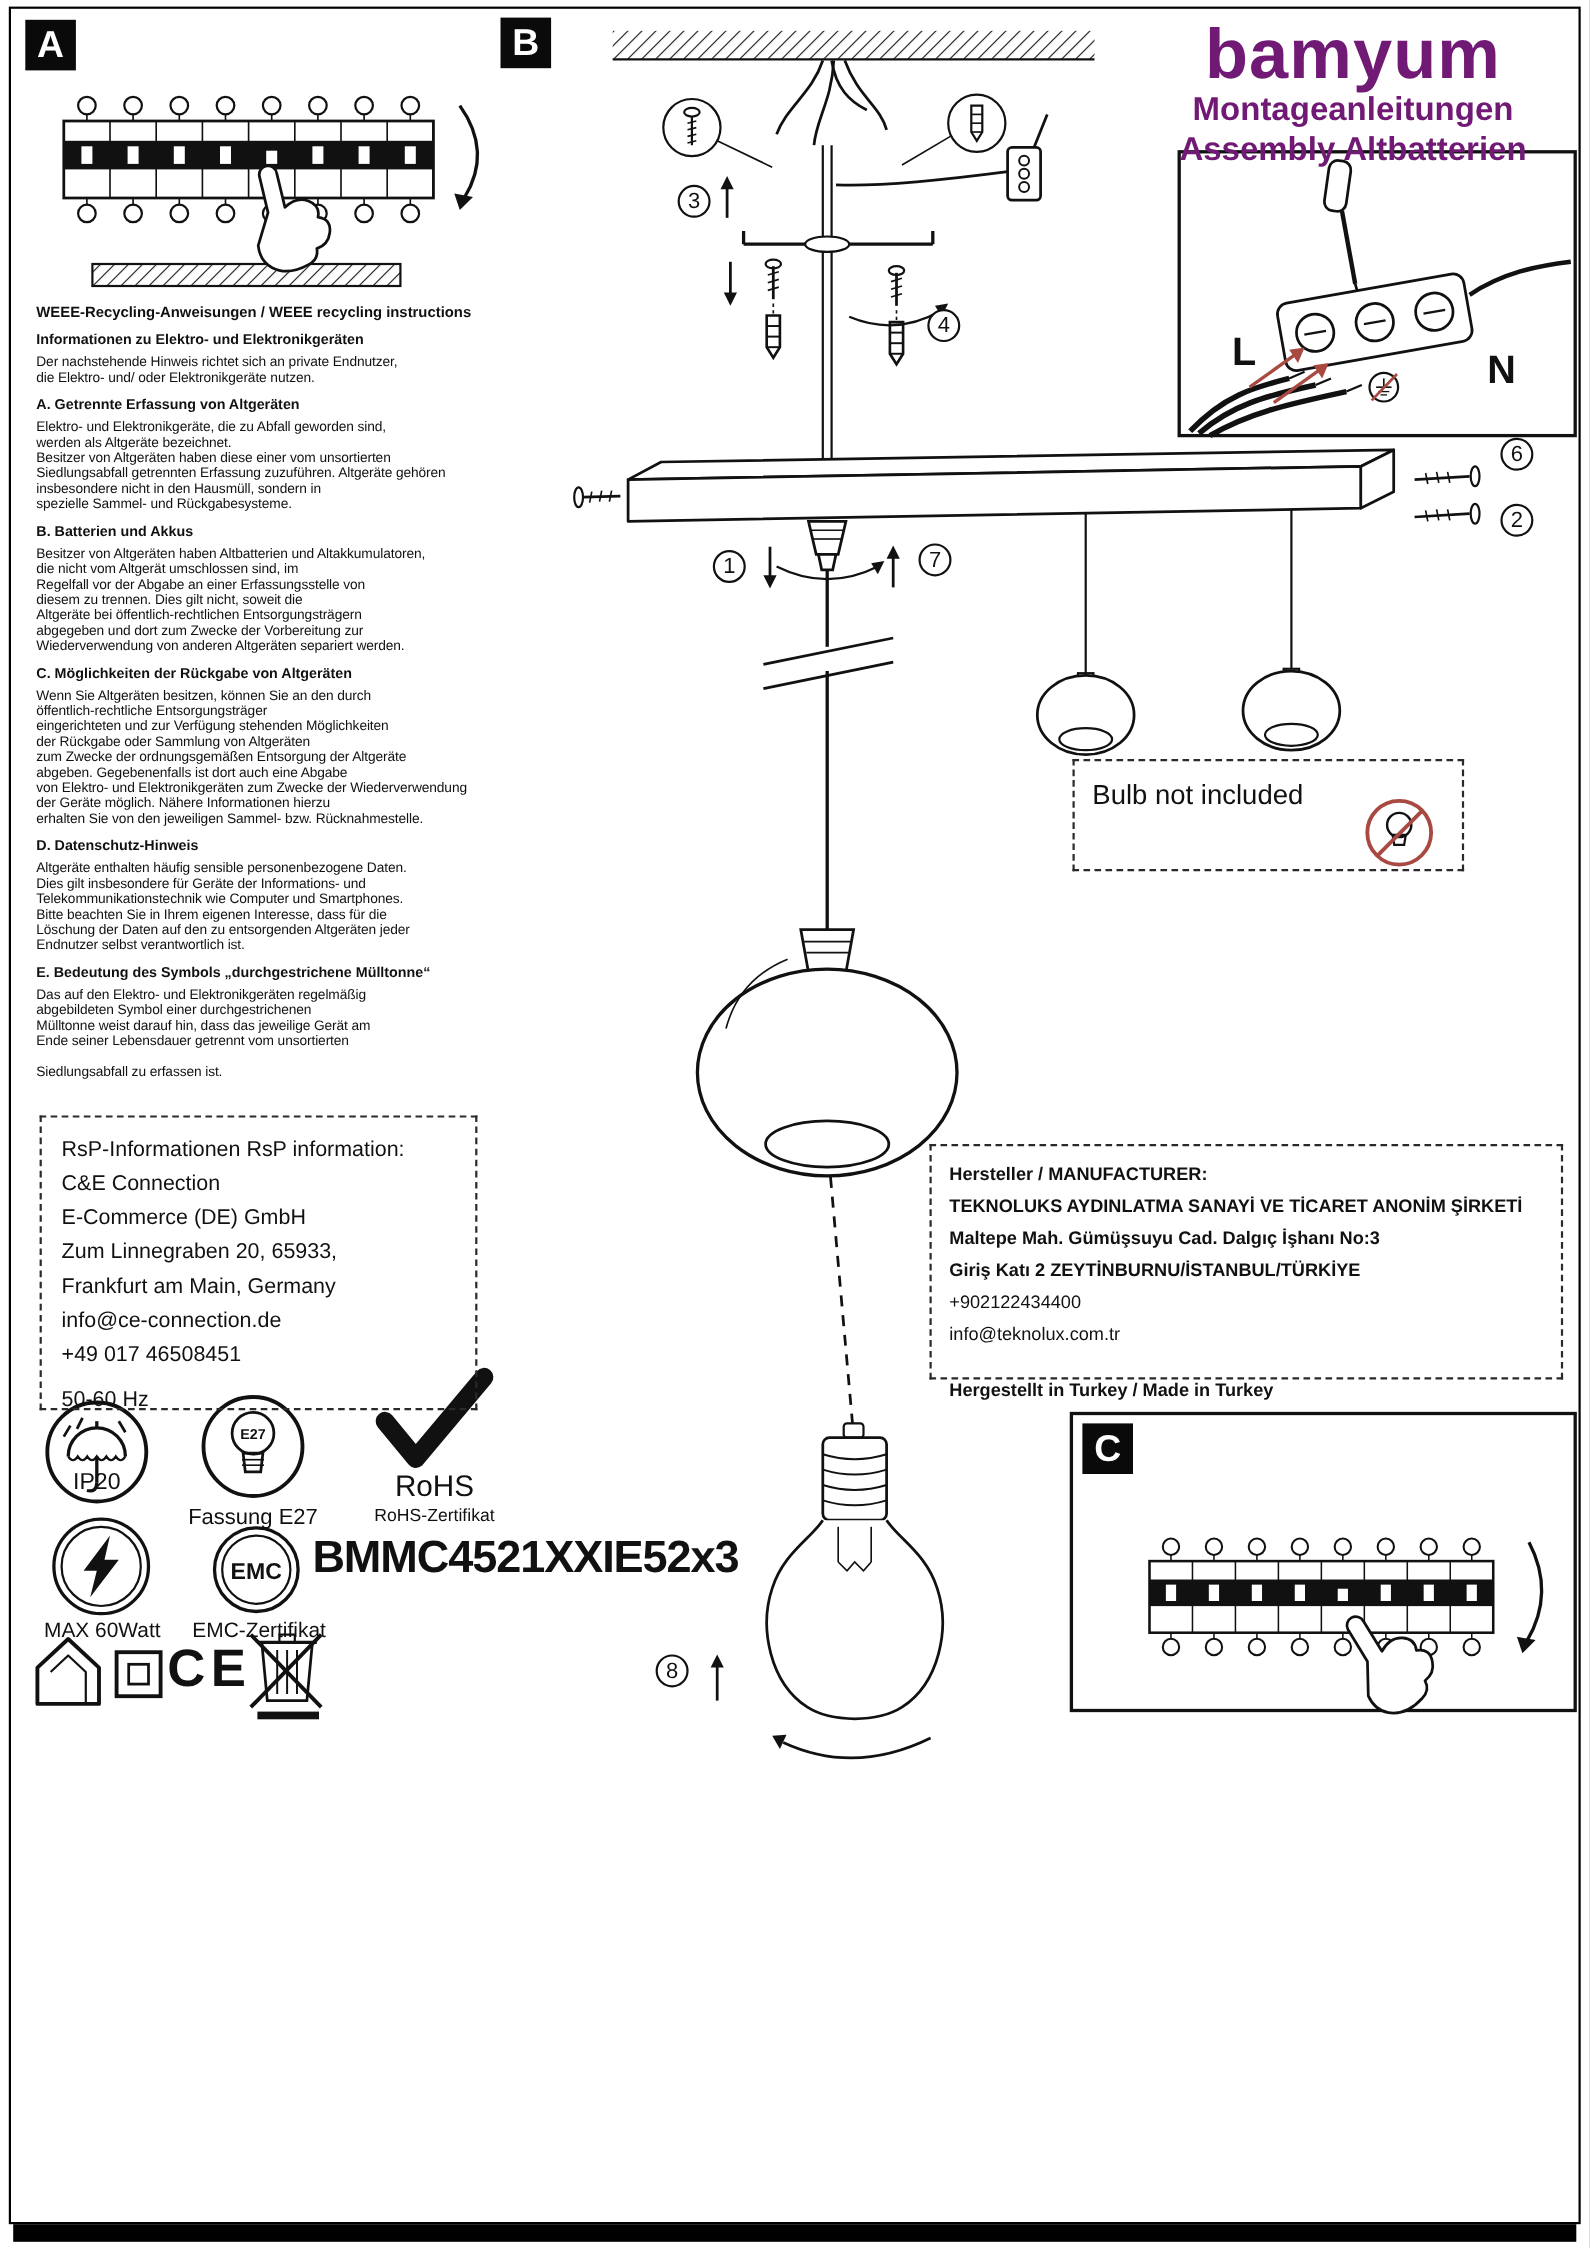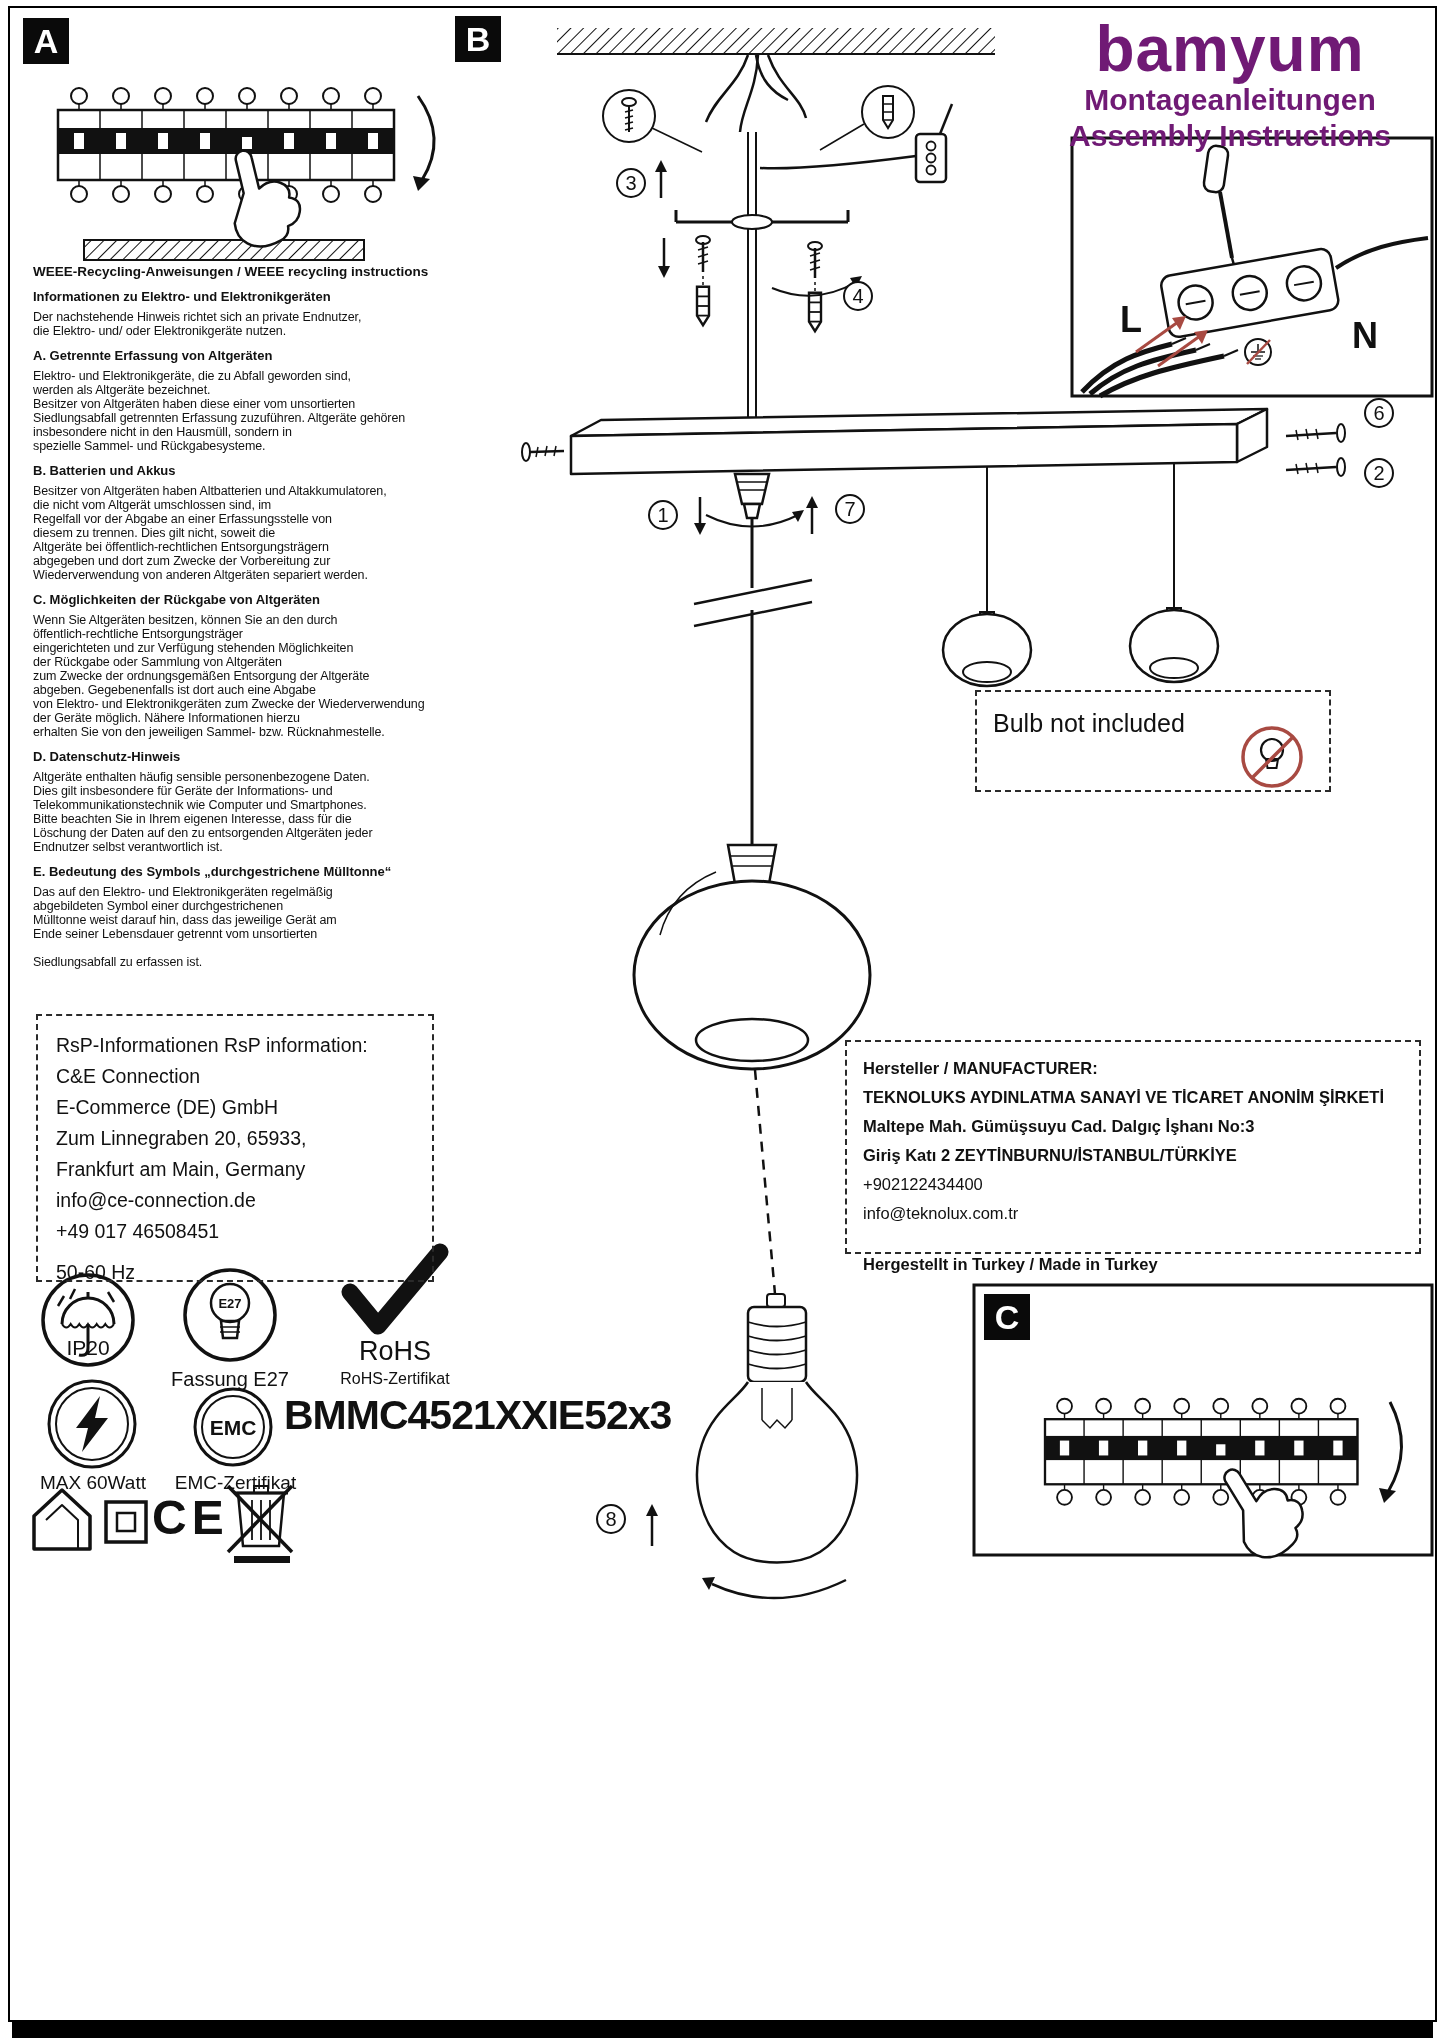--- a/index.html
+++ b/index.html
@@ -13,21 +13,21 @@
   .panel-label { position:absolute; width:46px; height:46px; background:#0a0a0a; color:#fff;
     font-size:34px; font-weight:bold; display:flex; align-items:center; justify-content:center; }
 
   .brand { position:absolute; left:1040px; top:16px; width:380px; text-align:center; }
   .brand .logo { font-size:64px; font-weight:bold; letter-spacing:1px; line-height:66px; }
   .brand .sub { font-size:30px; font-weight:600; line-height:36px; color:#701a75; }
 
   .step { position:absolute; width:30px; height:30px; border:2.5px solid #111; border-radius:50%;
     display:flex; align-items:center; justify-content:center; font-size:20px; background:#fff; }
 
-  .weee { position:absolute; left:33px; top:264px; width:600px; }
+  .weee { position:absolute; left:33px; top:276px; width:600px; }
   .weee .title { font-size:13.5px; font-weight:bold; margin-bottom:10px; }
   .weee h4 { font-size:13px; font-weight:bold; margin:10px 0 6px 0; }
   .weee p { font-size:12.5px; line-height:1.12; white-space:pre-line; letter-spacing:-0.1px; }
   .weee .tail { margin-top:14px; }
 
   .dashed-box { position:absolute; border:2.5px dashed #2a2a2a; background:transparent; }
   .notice-box { left:975px; top:690px; width:356px; height:102px; padding:12px 16px; }
   .notice-box div { font-size:25px; line-height:38px; }
 
   .rsp-box { left:36px; top:1014px; width:398px; height:268px; padding:14px 18px; }
@@ -399,21 +399,21 @@
   </svg>
 
   <div class="layer-text">
     <div class="panel-label" style="left:23px; top:18px;">A</div>
     <div class="panel-label" style="left:455px; top:16px;">B</div>
     <div class="panel-label" style="left:984px; top:1294px;">C</div>
 
     <div class="brand">
       <div class="logo" style="color: #701a75;">bamyum</div>
       <div class="sub">Montageanleitungen</div>
-      <div class="sub">Assembly Instructions</div>
+      <div class="sub">Assembly Altbatterien</div>
     </div>
 
     <div class="step" style="left:616px; top:168px;">3</div>
     <div class="step" style="left:843px; top:281px;">4</div>
     <div class="step" style="left:1364px; top:398px;">6</div>
     <div class="step" style="left:1364px; top:458px;">2</div>
     <div class="step" style="left:648px; top:500px;">1</div>
     <div class="step" style="left:835px; top:494px;">7</div>
     <div class="step" style="left:596px; top:1504px;">8</div>
 

